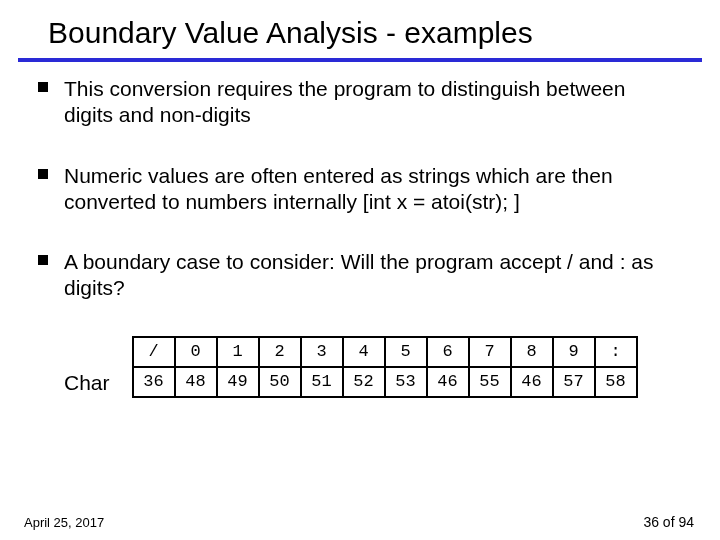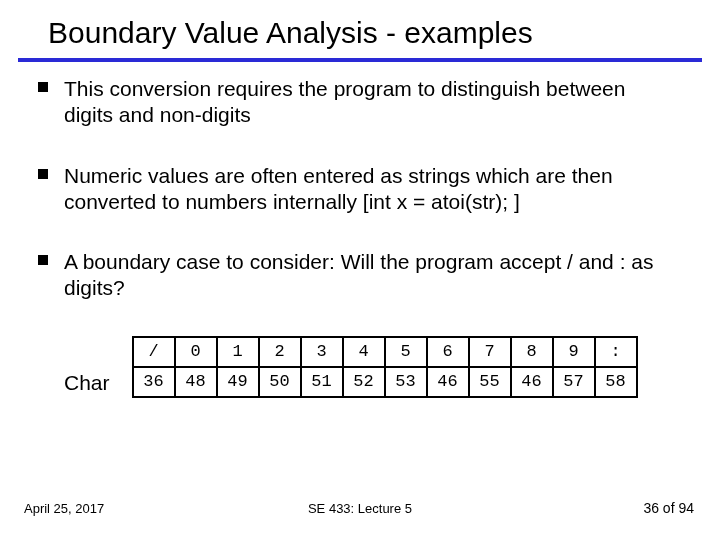--- a/index.html
+++ b/index.html
@@ -72,21 +72,21 @@
     text-align: center;
     font-family: "Courier New", Courier, monospace;
     font-size: 17px;
     vertical-align: middle;
     padding: 0;
   }
   .footer {
     position: absolute;
     left: 0;
     right: 0;
-    bottom: 24px;
+    bottom: 10px;
     display: flex;
     justify-content: space-between;
     align-items: flex-end;
     padding: 0 26px 0 24px;
     font-size: 13px;
   }
   .footer .center {
     position: absolute;
     left: 0;
     right: 0;
@@ -153,17 +153,16 @@
         <td>46</td>
         <td>57</td>
         <td>58</td>
       </tr>
     </tbody>
       </table>
   </div>
 
   <div class="footer">
     <div class="left">April 25, 2017</div>
-    <div class="center">SE 433: Lecture 5</div>
     <div class="right">36 of 94</div>
   </div>
 
 </div>
 
 </body></html>

